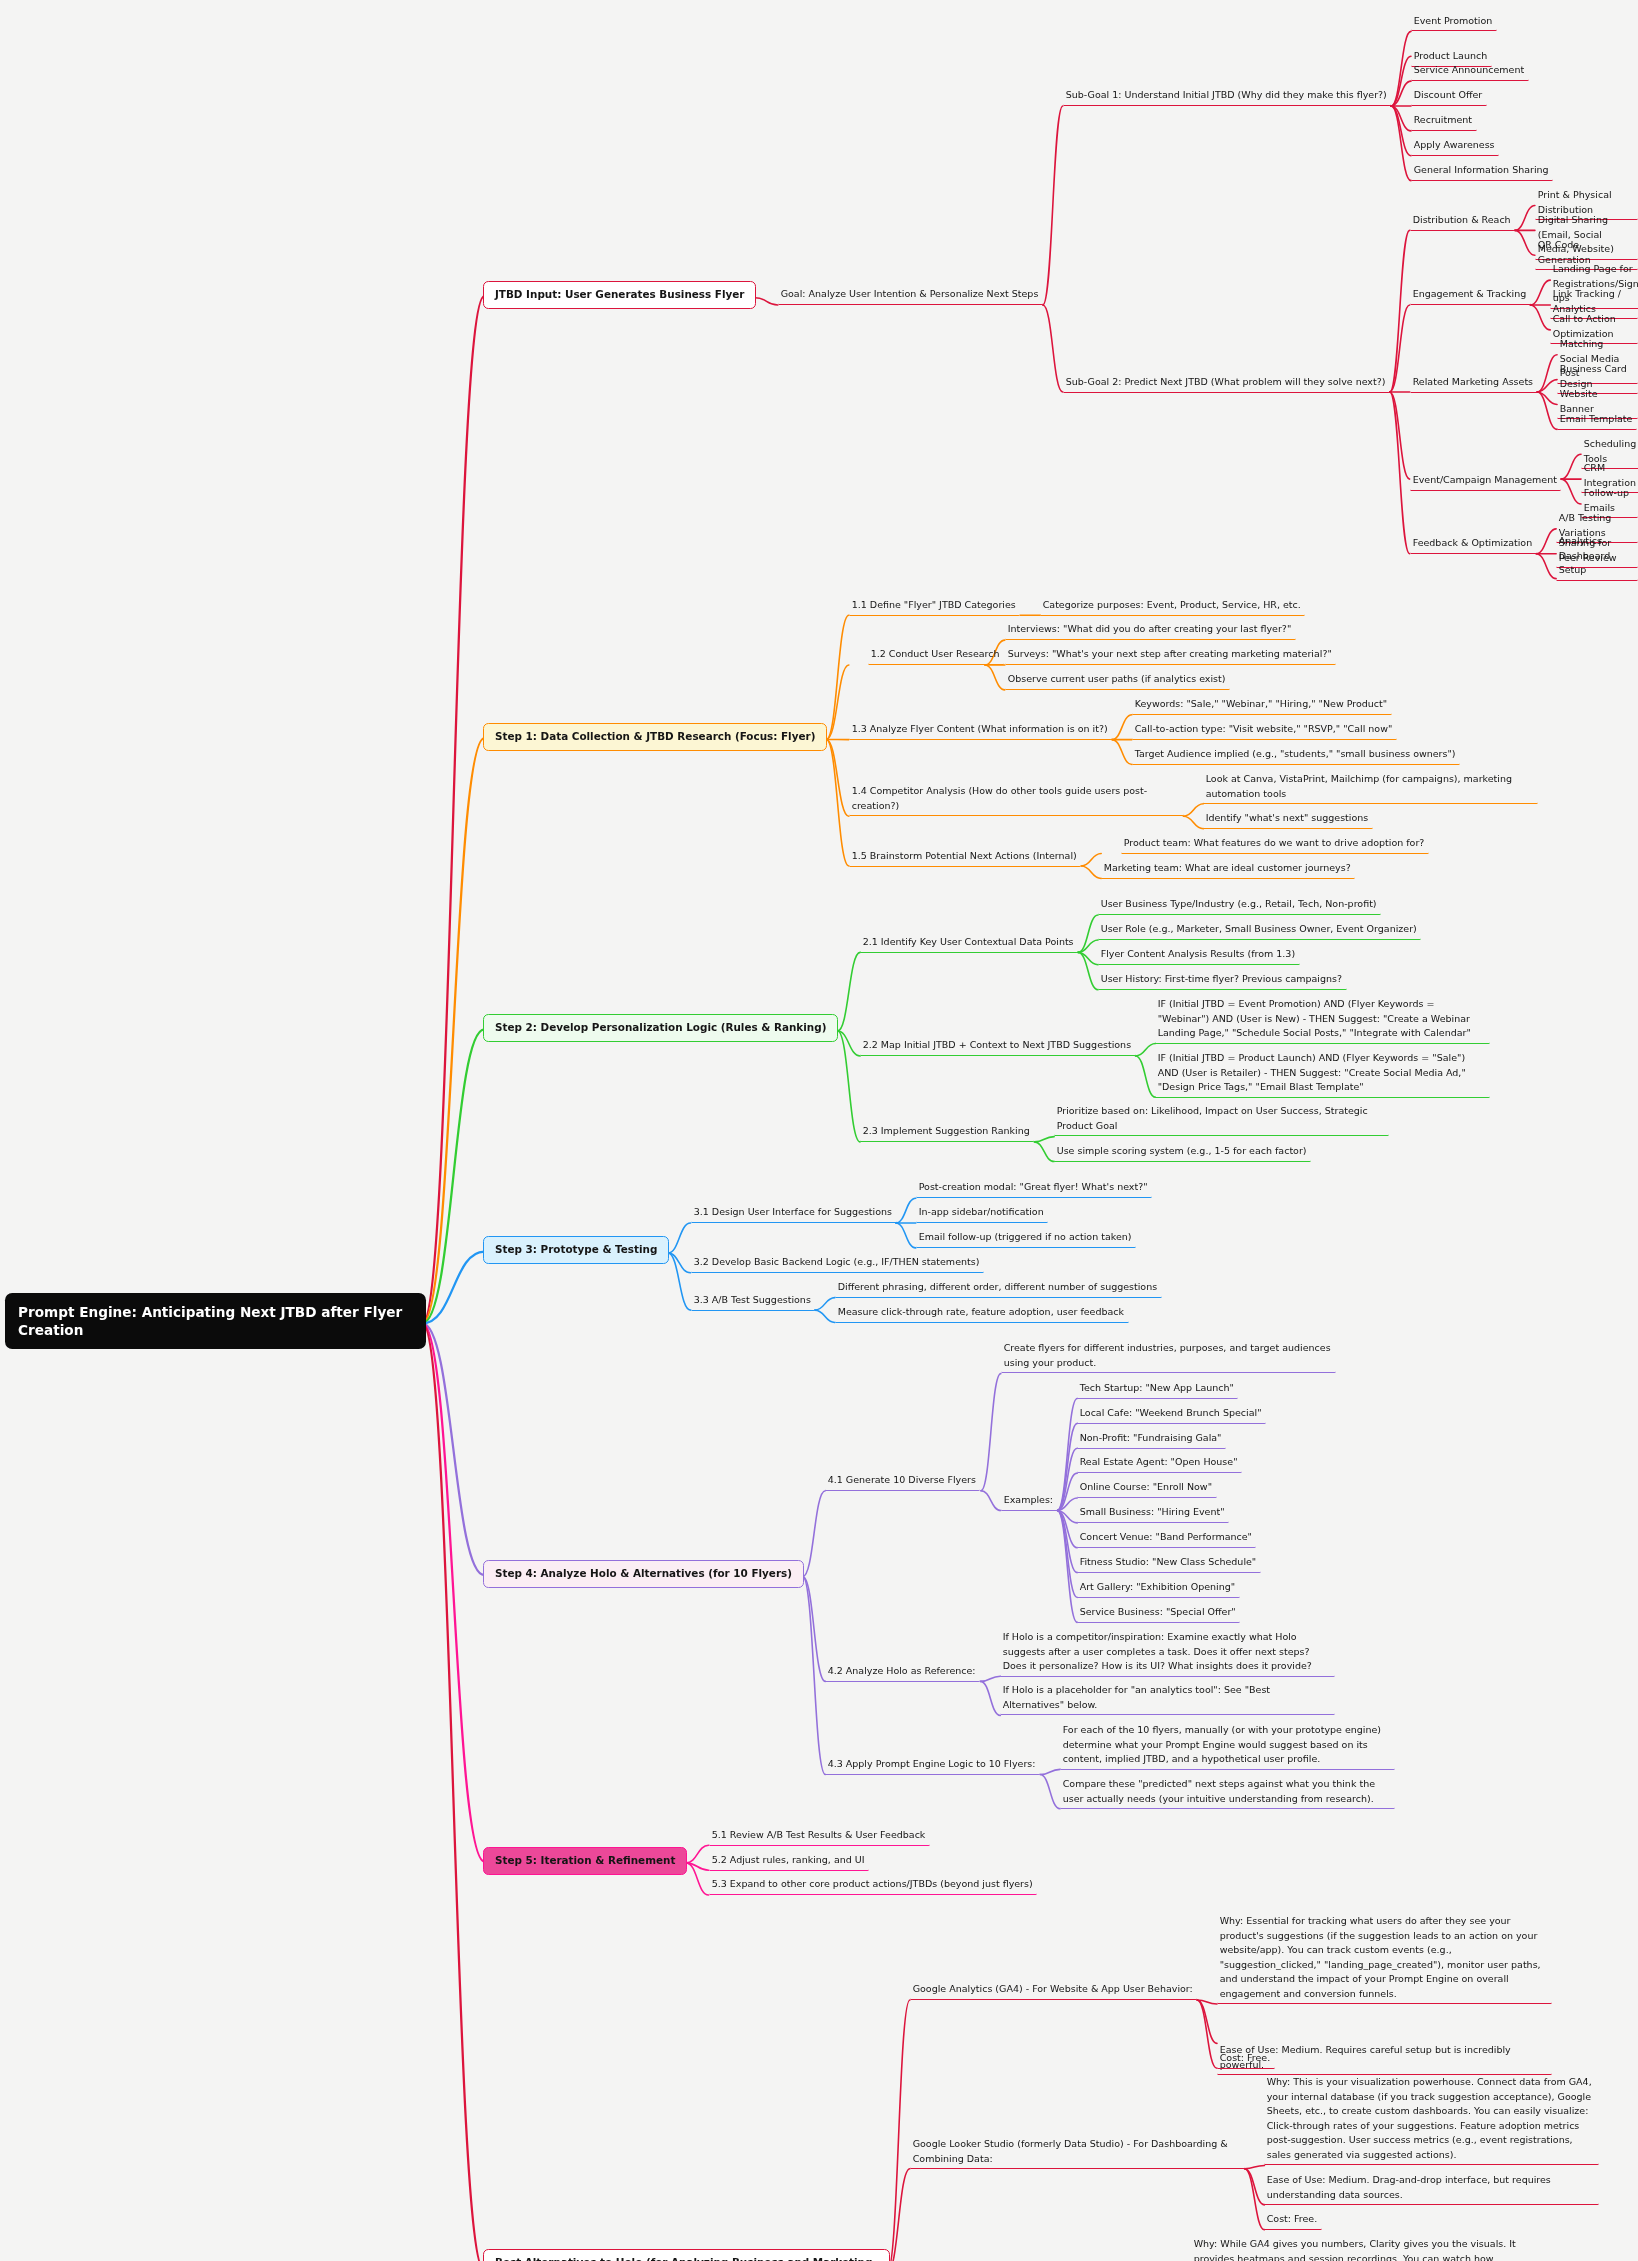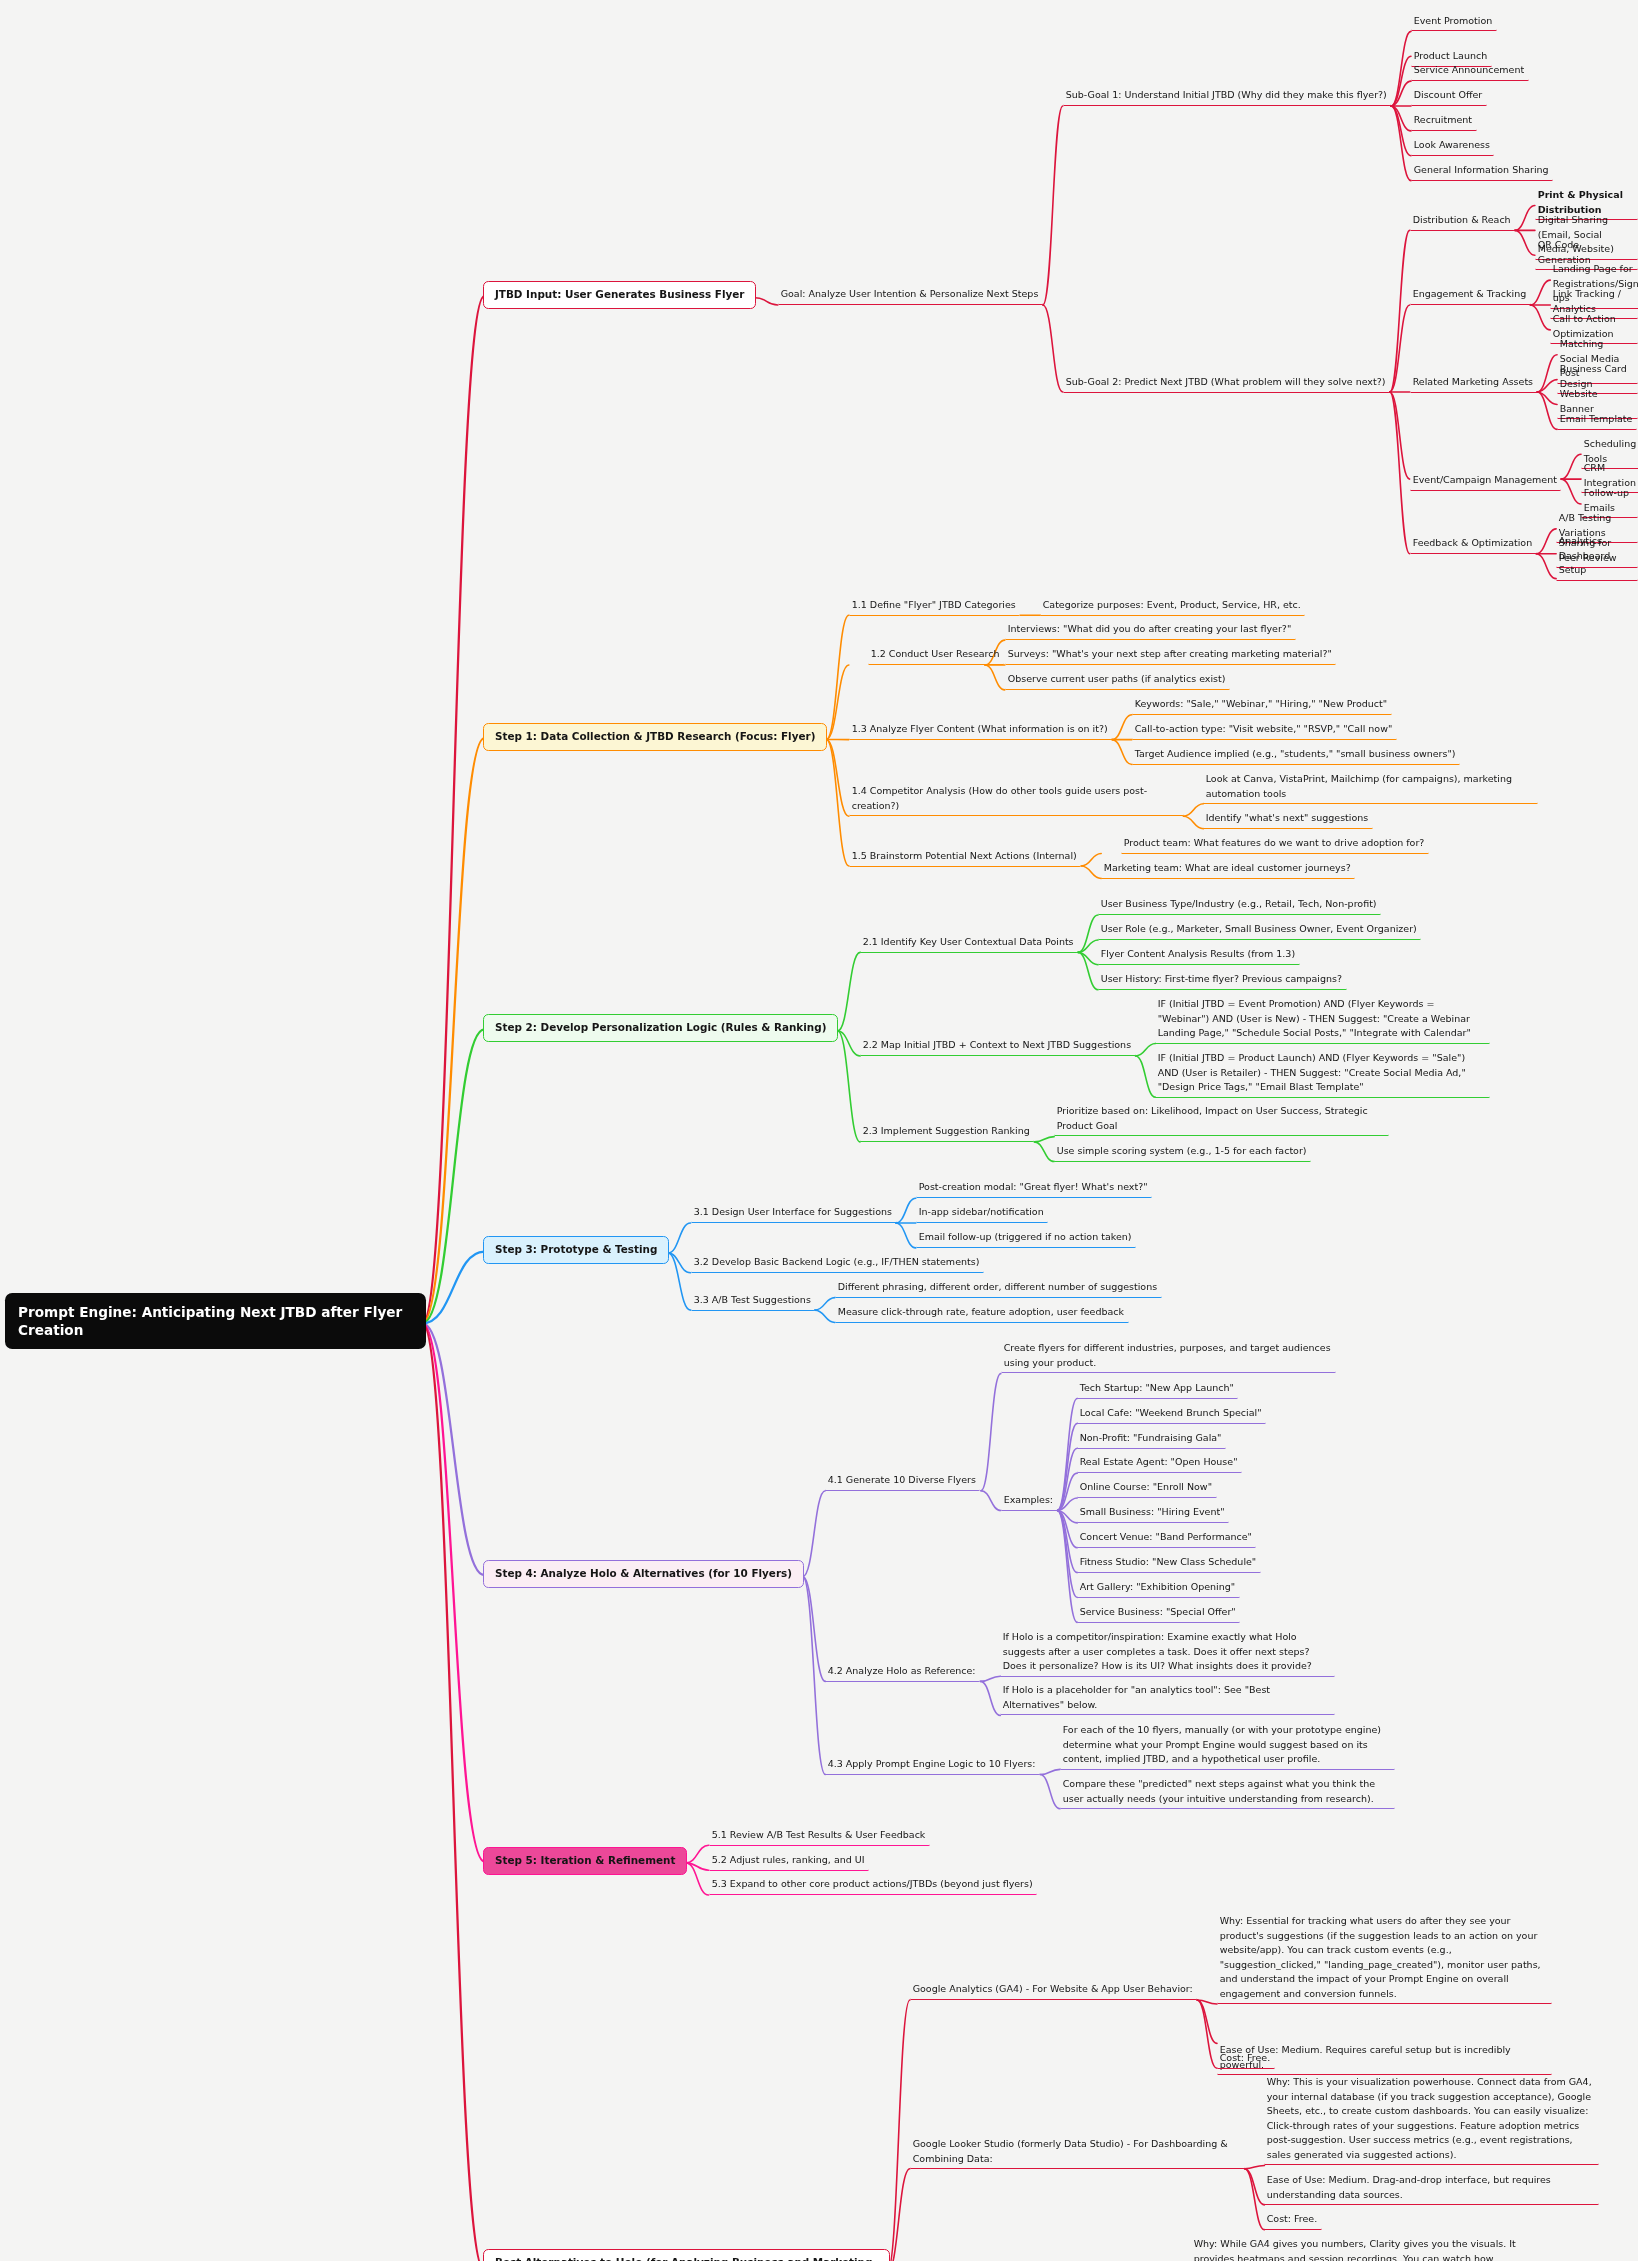--- a/index.html
+++ b/index.html
@@ -137,25 +137,25 @@
     </svg>
 <div class="node root" style="left: 4.5px; top: 1293px;">Prompt Engine: Anticipating Next JTBD after Flyer Creation</div>
     <div class="node box" style="border-color: rgb(220, 20, 60); background: rgb(255, 255, 255); left: 483px; top: 281px;">JTBD Input: User Generates Business Flyer</div>
     <div class="node text" style="border-bottom-color: rgb(220, 20, 60); left: 778px; top: 286px;">Goal: Analyze User Intention &amp; Personalize Next Steps</div>
     <div class="node text" style="border-bottom-color: rgb(220, 20, 60); left: 1063px; top: 87px;">Sub-Goal 1: Understand Initial JTBD (Why did they make this flyer?)</div>
     <div class="node text" style="border-bottom-color: rgb(220, 20, 60); left: 1411px; top: 12.7px;">Event Promotion</div>
     <div class="node text" style="border-bottom-color: rgb(220, 20, 60); left: 1411px; top: 48px;">Product Launch</div>
     <div class="node text" style="border-bottom-color: rgb(220, 20, 60); left: 1411px; top: 62px;">Service Announcement</div>
     <div class="node text" style="border-bottom-color: rgb(220, 20, 60); left: 1411px; top: 87px;">Discount Offer</div>
     <div class="node text" style="border-bottom-color: rgb(220, 20, 60); left: 1411px; top: 112px;">Recruitment</div>
-    <div class="node text" style="border-bottom-color: rgb(220, 20, 60); left: 1411px; top: 137px;">Look Awareness</div>
+    <div class="node text" style="border-bottom-color: rgb(220, 20, 60); left: 1411px; top: 137px;">Apply Awareness</div>
     <div class="node text" style="border-bottom-color: rgb(220, 20, 60); left: 1411px; top: 162px;">General Information Sharing</div>
     <div class="node text" style="border-bottom-color: rgb(220, 20, 60); left: 1063px; top: 374px;">Sub-Goal 2: Predict Next JTBD (What problem will they solve next?)</div>
     <div class="node text" style="border-bottom-color: rgb(220, 20, 60); left: 1410px; top: 212px;">Distribution &amp; Reach</div>
-    <div class="node text" style="border-bottom-color: rgb(220, 20, 60); left: 1535px; top: 187px; font-weight: bold;">Print &amp; Physical Distribution</div>
+    <div class="node text" style="border-bottom-color: rgb(220, 20, 60); left: 1535px; top: 187px;">Print &amp; Physical Distribution</div>
     <div class="node text" style="border-bottom-color: rgb(220, 20, 60); left: 1535px; top: 212px;">Digital Sharing (Email, Social Media, Website)</div>
     <div class="node text" style="border-bottom-color: rgb(220, 20, 60); left: 1535px; top: 237px;">QR Code Generation</div>
     <div class="node text" style="border-bottom-color: rgb(220, 20, 60); left: 1410px; top: 286px;">Engagement &amp; Tracking</div>
     <div class="node text" style="border-bottom-color: rgb(220, 20, 60); left: 1550px; top: 261px;">Landing Page for Registrations/Sign-ups</div>
     <div class="node text" style="border-bottom-color: rgb(220, 20, 60); left: 1550px; top: 286px;">Link Tracking / Analytics</div>
     <div class="node text" style="border-bottom-color: rgb(220, 20, 60); left: 1550px; top: 311px;">Call to Action Optimization</div>
     <div class="node text" style="border-bottom-color: rgb(220, 20, 60); left: 1410px; top: 374px;">Related Marketing Assets</div>
     <div class="node text" style="border-bottom-color: rgb(220, 20, 60); left: 1557px; top: 336px;">Matching Social Media Post</div>
     <div class="node text" style="border-bottom-color: rgb(220, 20, 60); left: 1557px; top: 361px;">Business Card Design</div>
     <div class="node text" style="border-bottom-color: rgb(220, 20, 60); left: 1557px; top: 386px;">Website Banner</div>

